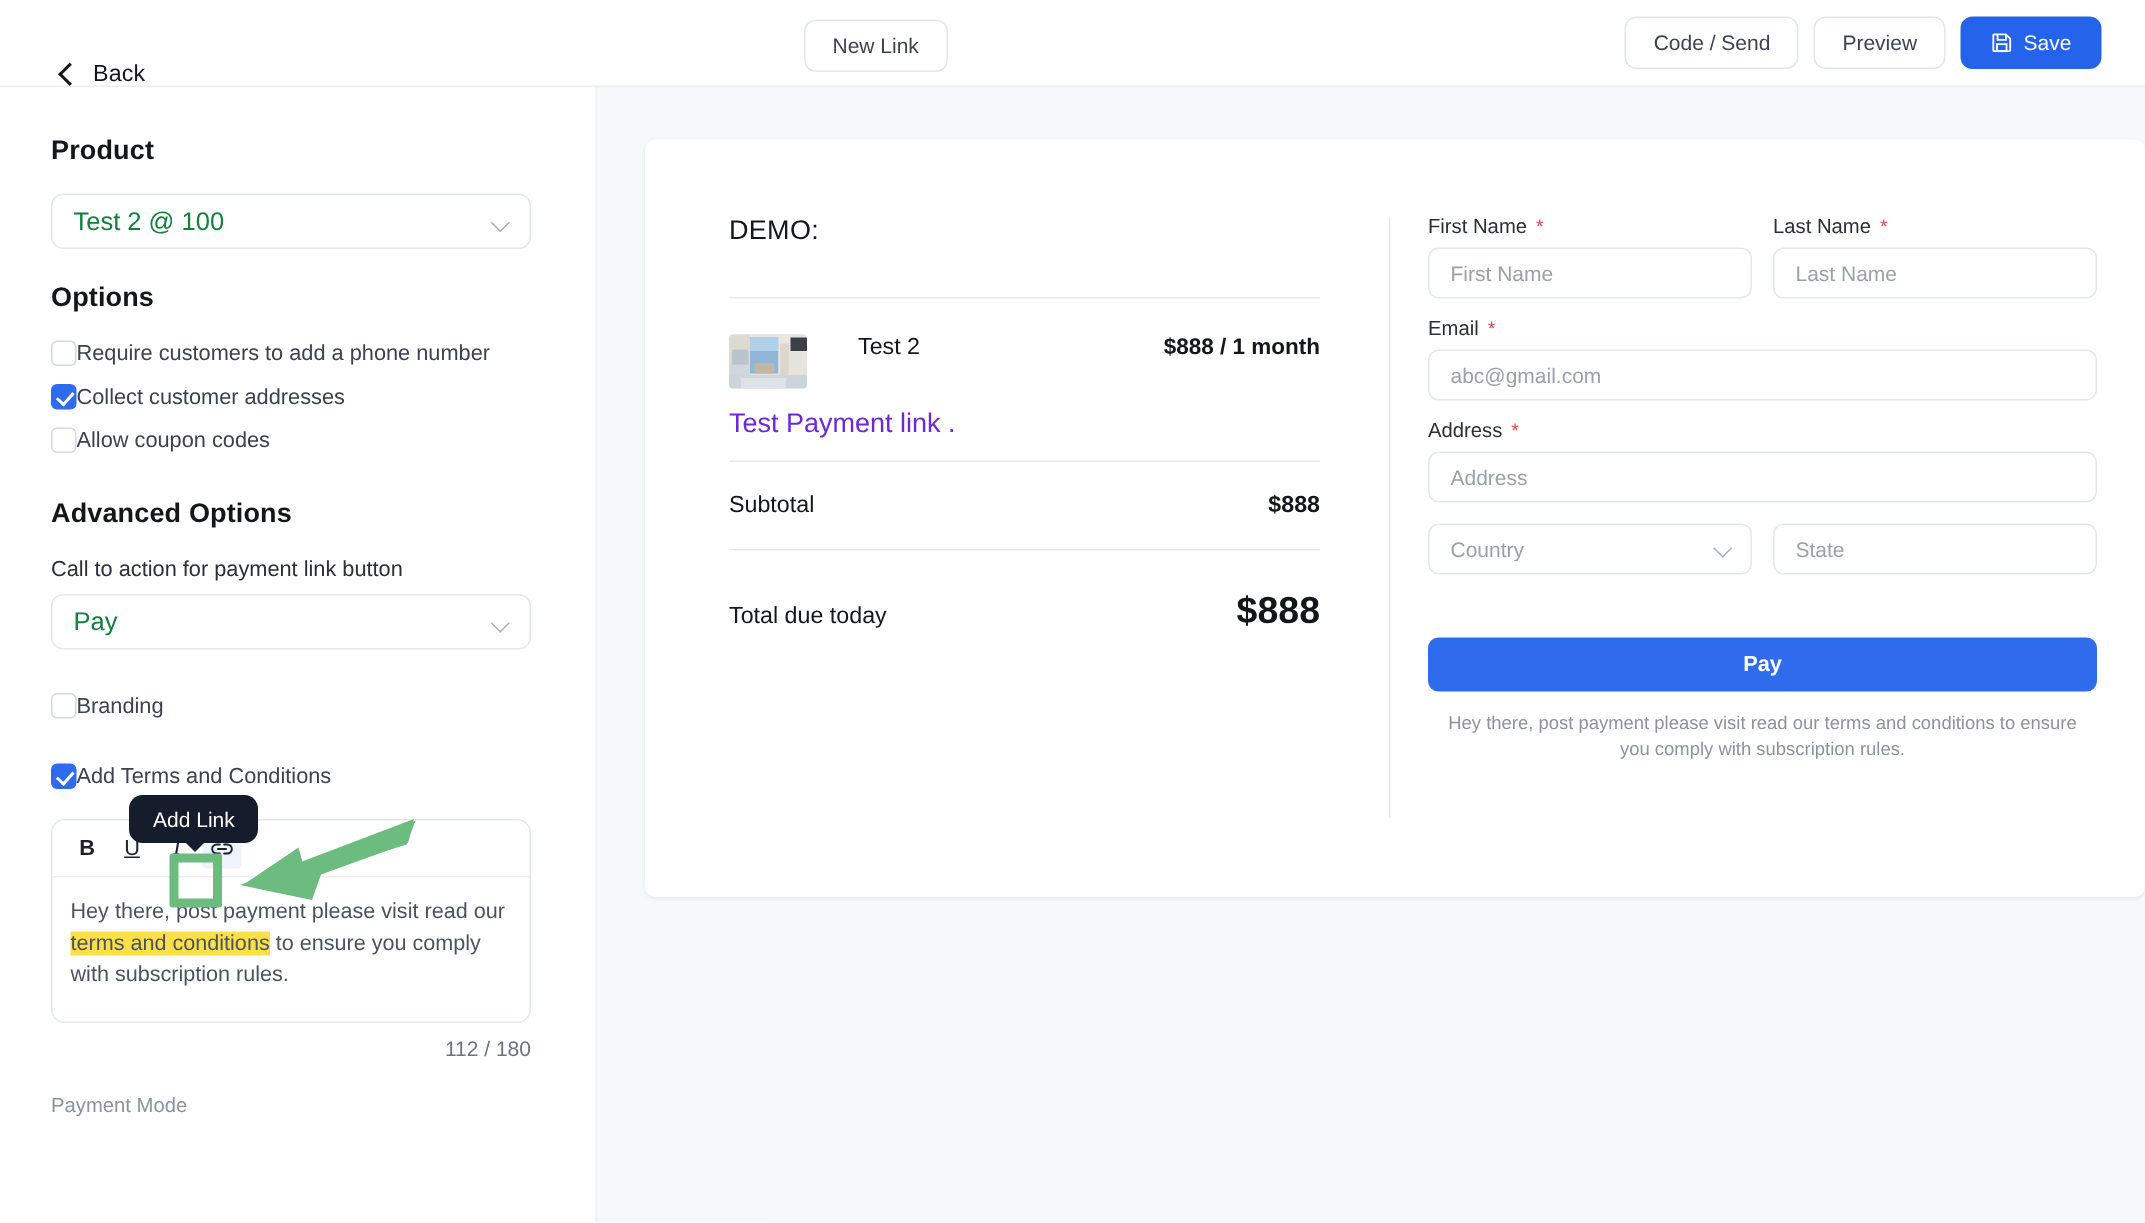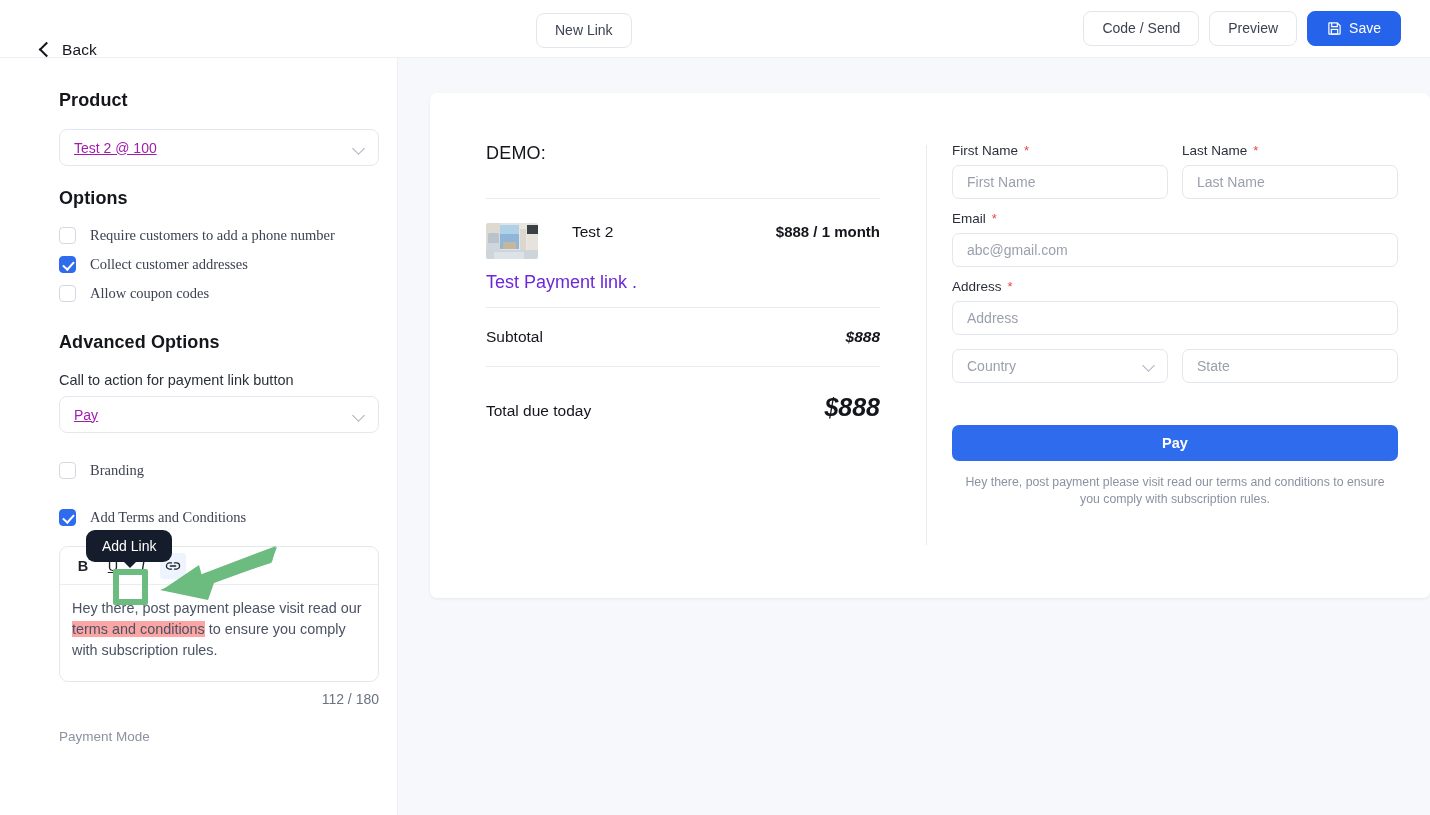--- a/index.html
+++ b/index.html
@@ -48,43 +48,43 @@
     color: #ffffff; font-size: 14px; padding: 9px 19px; cursor: pointer;
     display: flex; align-items: center; gap: 7px; font-family: inherit;
     line-height: 1.1;
   }
   .save-icon { width: 15px; height: 15px; display: block; }
 
   
   .sidebar {
     position: absolute; left: 0; top: 58px; width: 398px; height: 757px;
     background: #ffffff; border-right: 1px solid #eef0f4;
-    padding: 32px 38px 20px 59px; overflow: hidden;
+    padding: 32px 38px 20px 34px; overflow: hidden;
   }
   .sec-title {
     font-size: 18px; font-weight: 700; color: #14161c; letter-spacing: .1px;
   }
   .field-label {
     font-size: 14.5px; color: #2a2f3a; margin-bottom: 8px;
   }
   .select-box {
     position: relative; width: 320px; height: 37px; border: 1px solid #e4e7ed;
     border-radius: 8px; background: #ffffff; display: flex; align-items: center;
     padding: 0 14px; cursor: pointer;
   }
-  .select-box .val { font-size: 14px; color: #a21caf; text-decoration: underline; }
+  .select-box .val { font-size: 17px; color: #15803d; }
   .chev-down {
     position: absolute; right: 14px; top: 14px; width: 10px; height: 10px;
   }
   .chev-down::before {
     content: ""; position: absolute; left: 0; top: 0; width: 8px; height: 8px;
     border-right: 1.5px solid #a8aeba; border-bottom: 1.5px solid #a8aeba;
     transform: rotate(45deg);
   }
-  .opt-row { display: flex; align-items: center; gap: 14px; height: 29px; cursor: pointer; font-family: Liberation Serif, serif; }
+  .opt-row { display: flex; align-items: center; height: 29px; cursor: pointer; }
   .cbox {
     width: 17px; height: 17px; border: 1.6px solid #d3d8e1; border-radius: 4px;
     background: #ffffff; flex: 0 0 auto; position: relative;
   }
   .cbox.checked { background: #2f6bed; border-color: #2f6bed; }
   .cbox.checked::after {
     content: ""; position: absolute; left: 5px; top: 2px; width: 5px; height: 9px;
     border-right: 2px solid #fff; border-bottom: 2px solid #fff;
     transform: rotate(42deg);
   }
@@ -106,21 +106,21 @@
   }
   .tbtn.bold { font-weight: 700; }
   .tbtn.under { text-decoration: underline; }
   .tbtn.ital { font-style: italic; font-family: "Liberation Serif", serif; font-size: 15px; }
   .tbtn.linkb { background: #eef4fd; border-radius: 3px; }
   .link-icon { width: 16px; height: 16px; display: block; }
   .editor-body {
     padding: 13px 12px 14px 12px; min-height: 96px;
     font-size: 14.4px; line-height: 1.45; color: #4a5263;
   }
-  .hl { background: #fca5a5; color: #4a5263; }
+  .hl { background: #fde047; color: #4a5263; }
   .counter {
     width: 320px; text-align: right; font-size: 14px; color: #6b7281;
     margin-top: 9px;
   }
   .pm-label { font-size: 13.5px; color: #8b92a1; margin-top: 22px; }
   .pm-row { display: flex; align-items: center; gap: 10px; margin-top: 10px; }
   .pm-text { font-size: 14px; color: #3d4252; }
   .toggle {
     width: 42px; height: 23px; border-radius: 12px; background: #2f6bed;
     position: relative; cursor: pointer;
@@ -151,21 +151,21 @@
   .thumb {
     width: 52px; height: 36px; border-radius: 3px; overflow: hidden; flex: 0 0 auto;
     background: #cfd6dd;
   }
   .thumb svg { display: block; }
   .li-name { font-size: 15.5px; color: #14161c; margin-left: 22px; }
   .li-price { margin-left: auto; font-size: 15px; font-weight: 700; color: #14161c; }
   .li-desc { font-size: 18px; color: #6d28d9; padding-top: 13px; }
   .totrow { display: flex; align-items: baseline; padding: 20px 0; }
   .tot-label { font-size: 15.5px; color: #14161c; }
-  .tot-val { margin-left: auto; font-size: 15.5px; font-weight: 700; color: #14161c; font-style: italic; }
+  .tot-val { margin-left: auto; font-size: 15.5px; font-weight: 700; color: #14161c; }
   .grand { padding: 26px 0 0 0; }
   .grand .tot-val { font-size: 25px; font-weight: 700; }
 
   .pane-right { flex: 1; padding: 50px 32px 0 26px; }
   .form-label {
     font-size: 13.5px; color: #2a2f3a; margin-bottom: 7px;
     display: flex; align-items: center; gap: 6px;
   }
   .req { color: #e5484d; font-size: 13px; line-height: 1; }
   .fi {

